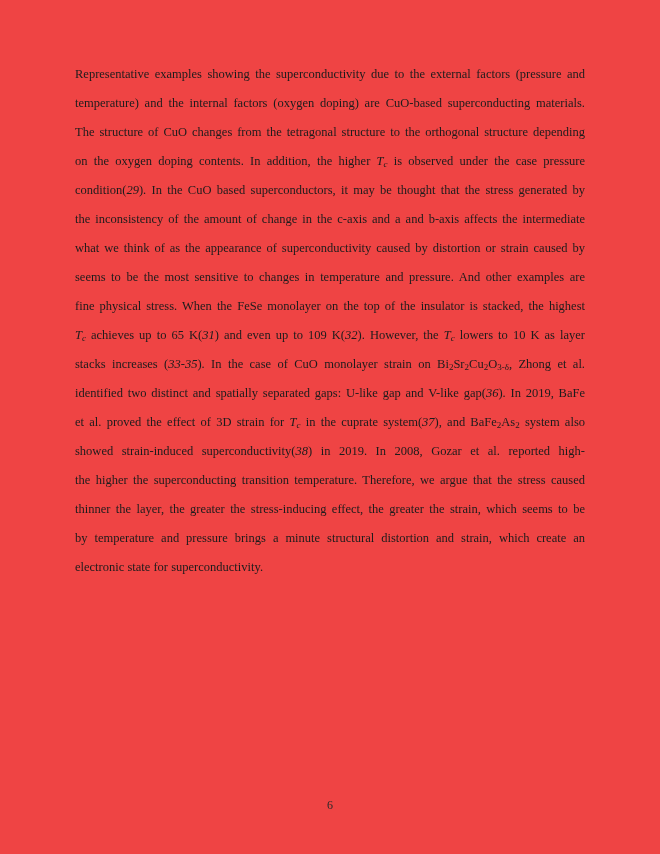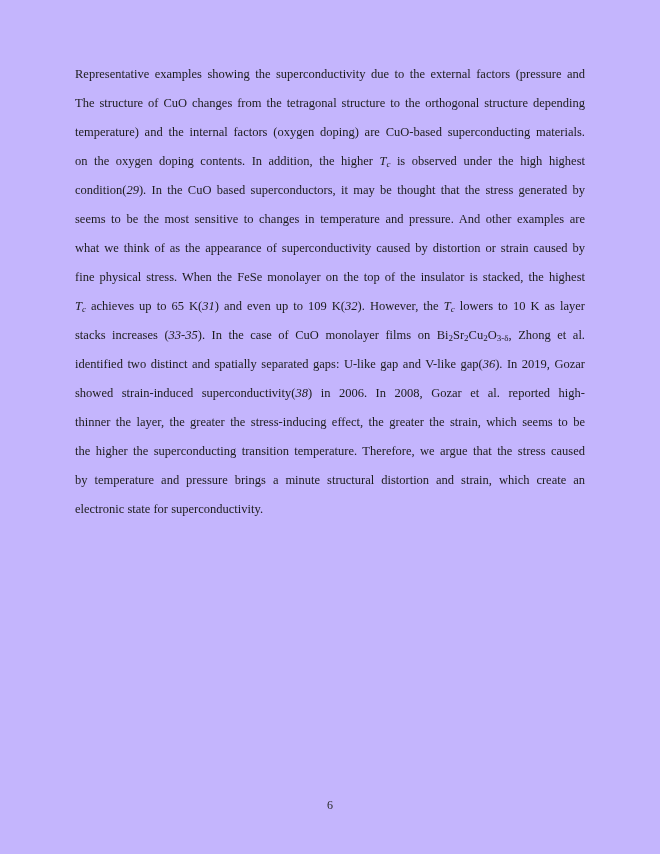--- a/index.html
+++ b/index.html
@@ -4,21 +4,21 @@
 <style>
   html, body {
     margin: 0;
     padding: 0;
     background: #ffffff;
   }
   .page {
     position: relative;
     width: 660px;
     height: 854px;
-    background: #c4b5fd;
+    background: #ef4444;
     overflow: hidden;
     font-family: "Liberation Serif", "DejaVu Serif", serif;
     color: #1c1c1c;
   }
   .body-text {
     position: absolute;
     left: 75px;
     top: 60px;
     width: 510px;
     font-size: 12.5px;
@@ -48,30 +48,32 @@
     line-height: 14px;
     color: #2a2a2a;
   }
 </style>
 </head>
 <body>
 
 <div class="page">
   <div class="body-text">
       <div class="line"><span>Representative examples showing the superconductivity due to the external factors (pressure and</span></div>
+      <div class="line"><span>temperature) and the internal factors (oxygen doping) are CuO-based superconducting materials.</span></div>
       <div class="line"><span>The structure of CuO changes from the tetragonal structure to the orthogonal structure depending</span></div>
-      <div class="line"><span>temperature) and the internal factors (oxygen doping) are CuO-based superconducting materials.</span></div>
-      <div class="line"><span>on the oxygen doping contents. In addition, the higher </span><span class="i">T</span><span class="isub">c</span><span> is observed under the high highest</span></div>
+      <div class="line"><span>on the oxygen doping contents. In addition, the higher </span><span class="i">T</span><span class="isub">c</span><span> is observed under the case pressure</span></div>
       <div class="line"><span>condition(</span><span class="i">29</span><span>). In the CuO based superconductors, it may be thought that the stress generated by</span></div>
+      <div class="line"><span>the inconsistency of the amount of change in the c-axis and a and b-axis affects the intermediate</span></div>
+      <div class="line"><span>what we think of as the appearance of superconductivity caused by distortion or strain caused by</span></div>
       <div class="line"><span>seems to be the most sensitive to changes in temperature and pressure. And other examples are</span></div>
-      <div class="line"><span>what we think of as the appearance of superconductivity caused by distortion or strain caused by</span></div>
       <div class="line"><span>fine physical stress. When the FeSe monolayer on the top of the insulator is stacked, the highest</span></div>
       <div class="line"><span class="i">T</span><span class="isub">c</span><span> achieves up to 65 K(</span><span class="i">31</span><span>) and even up to 109 K(</span><span class="i">32</span><span>). However, the </span><span class="i">T</span><span class="isub">c</span><span> lowers to 10 K as layer</span></div>
-      <div class="line"><span>stacks increases (</span><span class="i">33-35</span><span>). In the case of CuO monolayer films on Bi</span><span class="sub">2</span><span>Sr</span><span class="sub">2</span><span>Cu</span><span class="sub">2</span><span>O</span><span class="sub">3-δ</span><span>, Zhong et al.</span></div>
-      <div class="line"><span>identified two distinct and spatially separated gaps: U-like gap and V-like gap(</span><span class="i">36</span><span>). In 2019, Gozar</span></div>
-      <div class="line"><span>showed strain-induced superconductivity(</span><span class="i">38</span><span>) in 2006. In 2008, Gozar et al. reported high-</span></div>
+      <div class="line"><span>stacks increases (</span><span class="i">33-35</span><span>). In the case of CuO monolayer strain on Bi</span><span class="sub">2</span><span>Sr</span><span class="sub">2</span><span>Cu</span><span class="sub">2</span><span>O</span><span class="sub">3-δ</span><span>, Zhong et al.</span></div>
+      <div class="line"><span>identified two distinct and spatially separated gaps: U-like gap and V-like gap(</span><span class="i">36</span><span>). In 2019, BaFe</span></div>
+      <div class="line"><span>et al. proved the effect of 3D strain for </span><span class="i">T</span><span class="isub">c</span><span> in the cuprate system(</span><span class="i">37</span><span>), and BaFe</span><span class="sub">2</span><span>As</span><span class="sub">2</span><span> system also</span></div>
+      <div class="line"><span>showed strain-induced superconductivity(</span><span class="i">38</span><span>) in 2019. In 2008, Gozar et al. reported high-</span></div>
+      <div class="line"><span>the higher the superconducting transition temperature. Therefore, we argue that the stress caused</span></div>
       <div class="line"><span>thinner the layer, the greater the stress-inducing effect, the greater the strain, which seems to be</span></div>
-      <div class="line"><span>the higher the superconducting transition temperature. Therefore, we argue that the stress caused</span></div>
       <div class="line"><span>by temperature and pressure brings a minute structural distortion and strain, which create an</span></div>
       <div class="line line-last"><span>electronic state for superconductivity.</span></div>
     </div>
   <div class="page-number">6</div>
 </div>
 
 </body></html>

